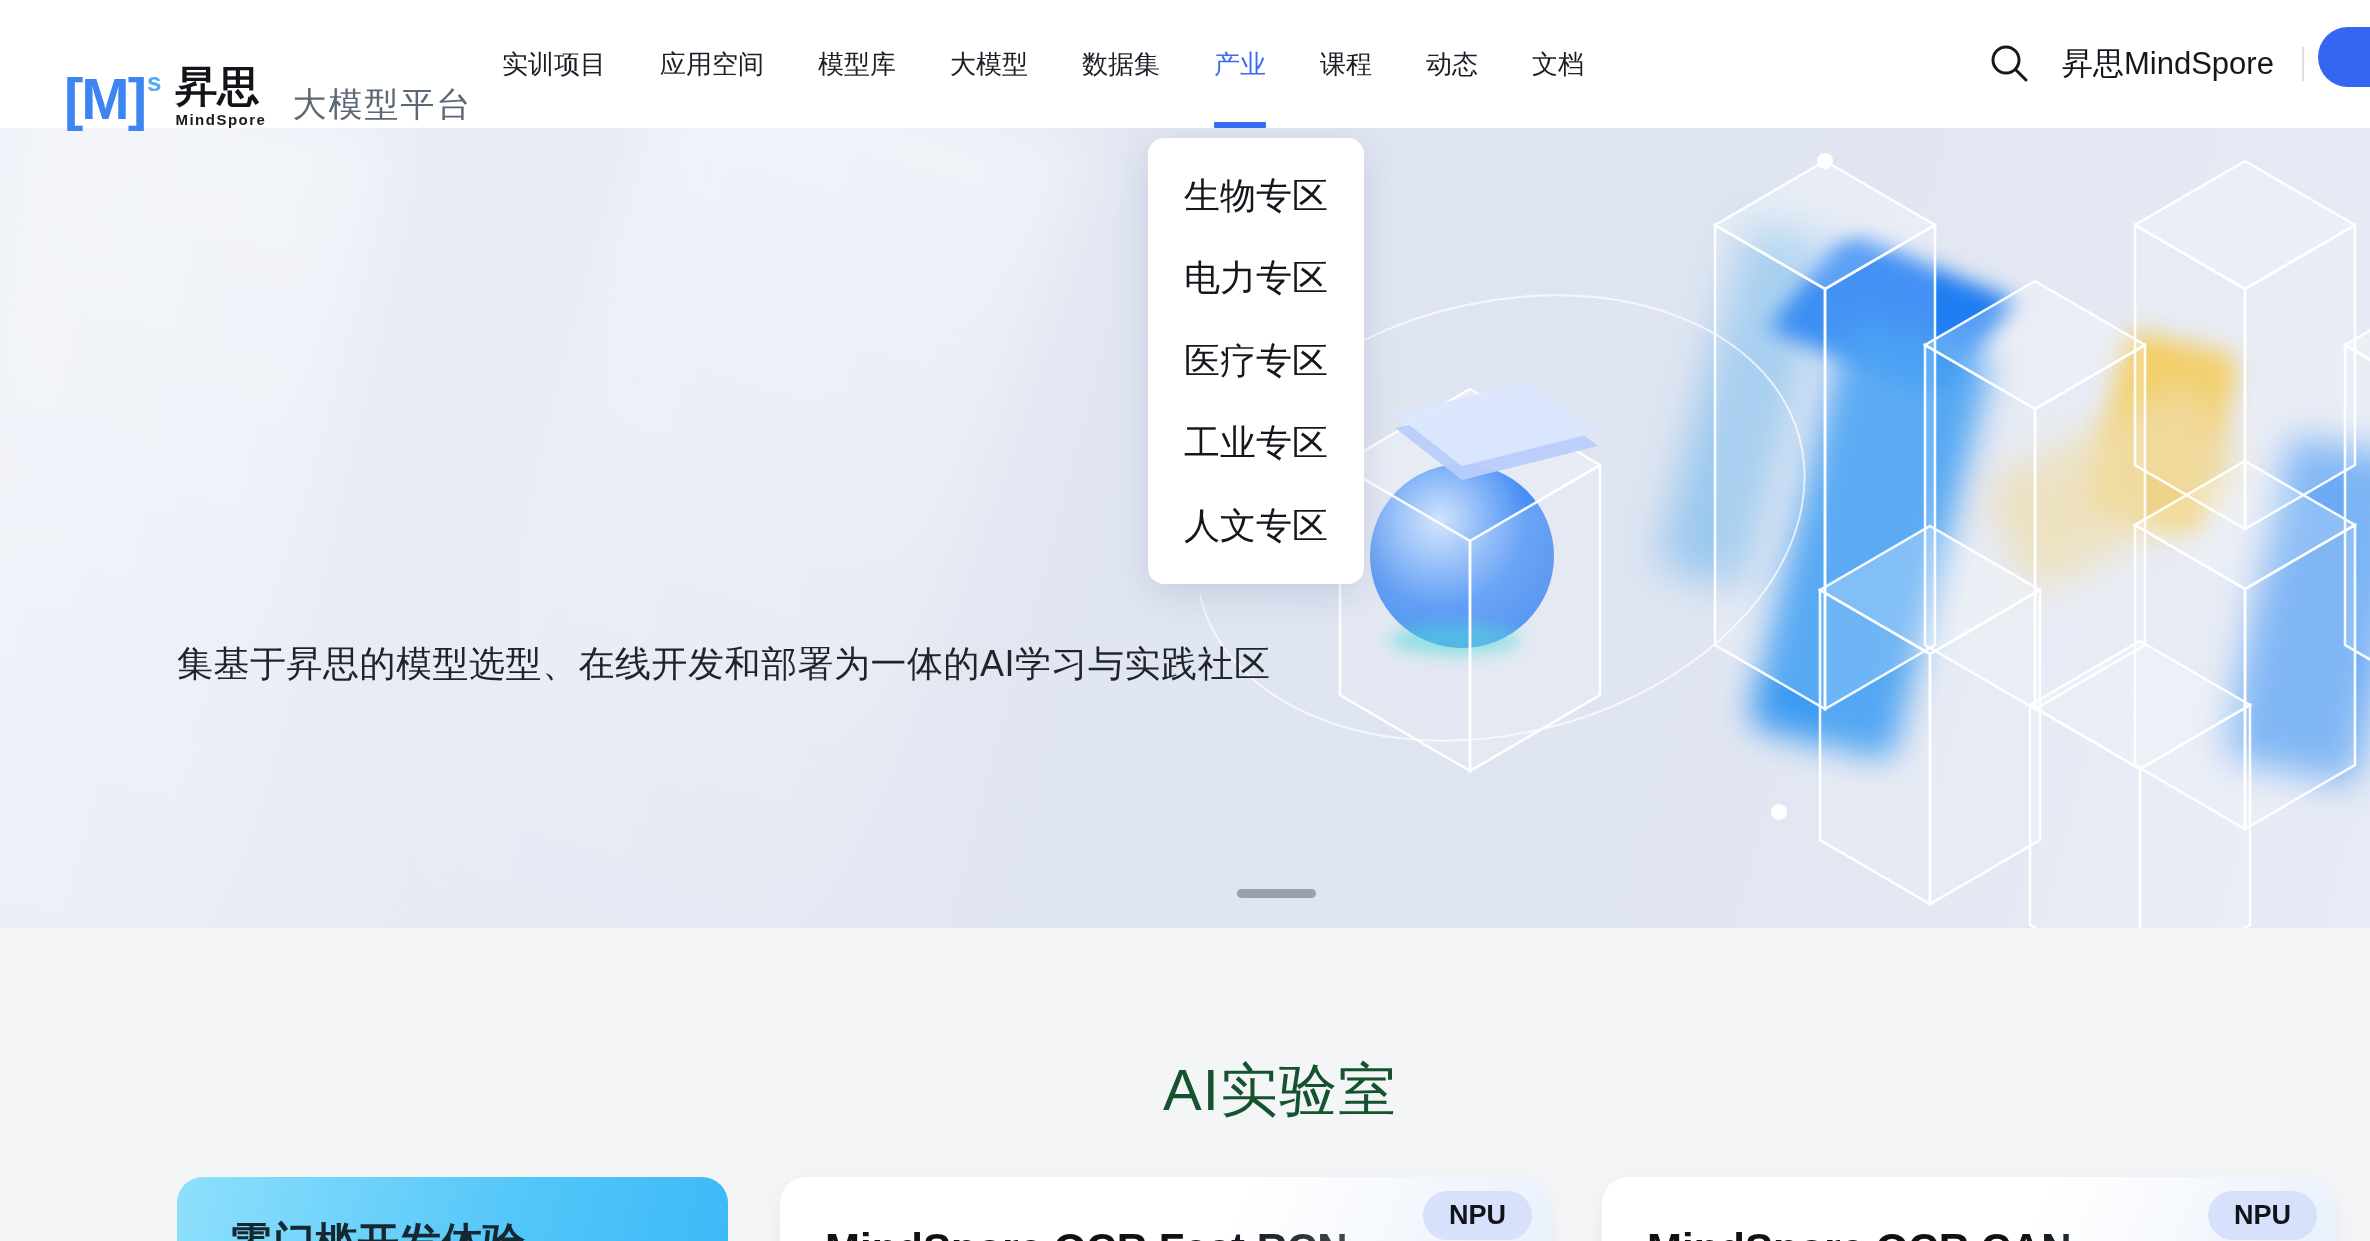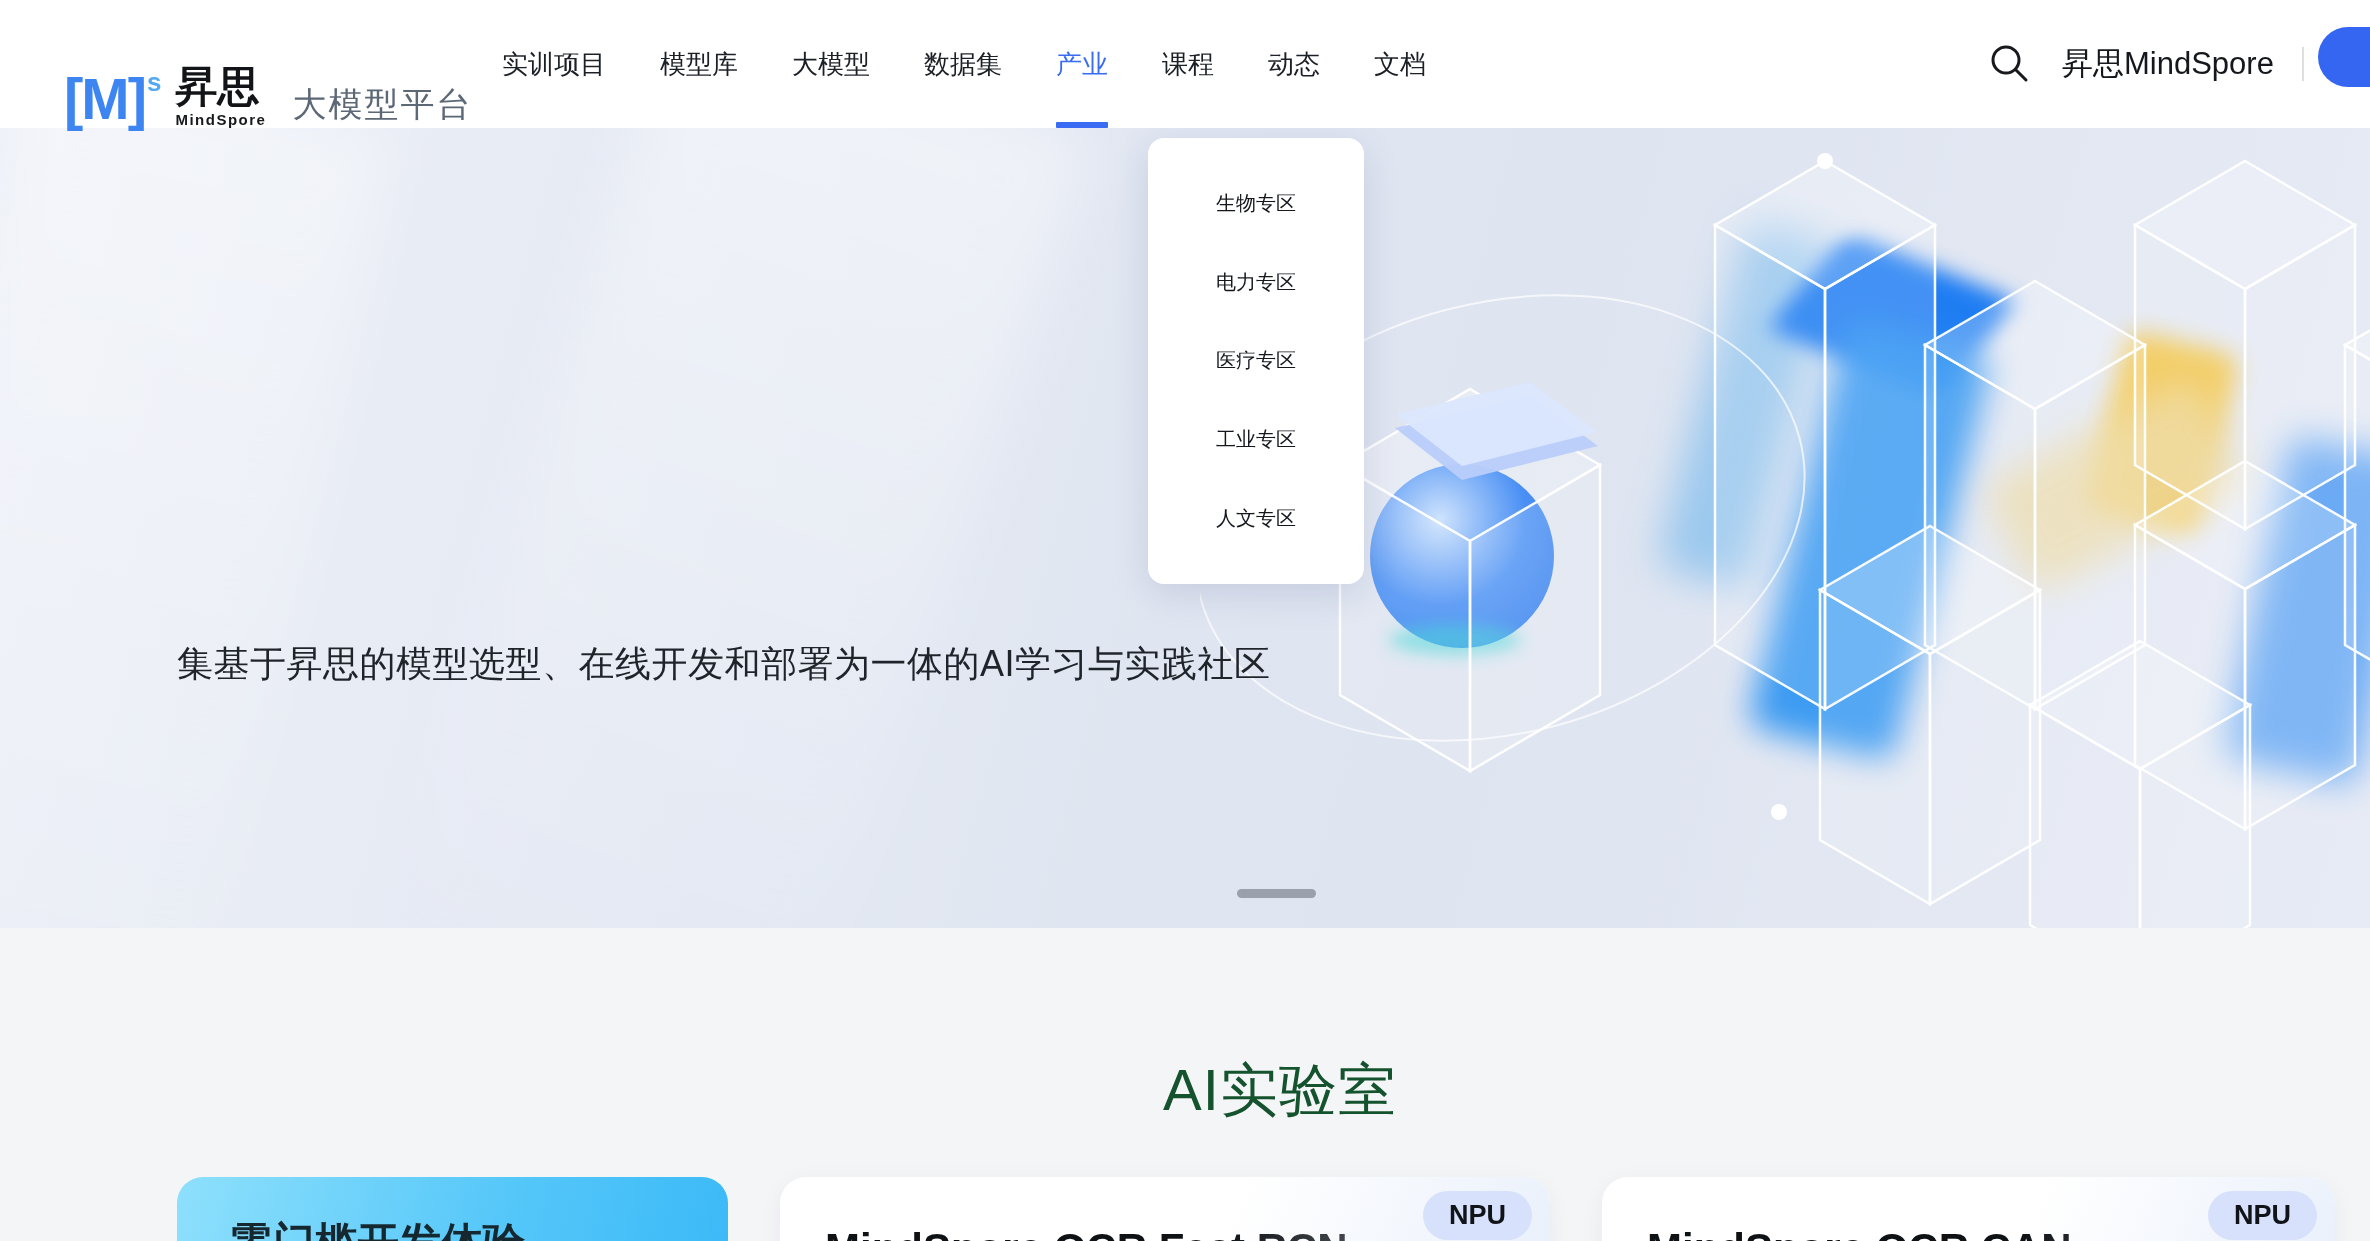--- a/index.html
+++ b/index.html
@@ -47,21 +47,21 @@
 
   .hero-title { position:absolute; left:177px; top:238px; font-size:94px; line-height:142px; font-weight:900;
                 color:#07090c; letter-spacing:2px; white-space:nowrap; }
   .hero-subtitle { position:absolute; left:177px; top:512px; font-size:36px; color:#1f242b; letter-spacing:.5px; white-space:nowrap; }
   .carousel-indicator { position:absolute; left:1237px; top:761px; width:79px; height:9px; border-radius:5px; background:#9aa1ac; cursor:pointer; }
 
   
   .dropdown { position:absolute; left:1148px; top:138px; width:216px; height:446px; background:#ffffff;
               border-radius:16px; box-shadow:0 10px 36px rgba(40,60,120,.14); z-index:30;
               display:flex; flex-direction:column; justify-content:space-evenly; align-items:center; }
-  .dropdown-item { font-size:20px; color:#14171c; cursor:pointer; white-space:nowrap; }
+  .dropdown-item { font-size:36px; color:#14171c; cursor:pointer; white-space:nowrap; }
 
   
   .lab { position:absolute; left:0; top:928px; width:2370px; height:313px; background:#f4f5f7; z-index:5; }
   .lab-heading { position:absolute; left:1040px; top:124px; width:480px; text-align:center;
                  font-size:58px; font-weight:500; color:#14532d; letter-spacing:1px; }
   .card { position:absolute; top:249px; height:240px; border-radius:26px; cursor:pointer; overflow:hidden; }
   .card-blue { left:177px; width:551px; background:linear-gradient(105deg,#8ee0fc 0%,#55c7f9 55%,#37b7f7 100%); }
   .card-blue .card-title { position:absolute; left:54px; top:38px; font-size:42px; font-weight:700; color:#15272f; white-space:nowrap; }
   .card-white { background:#ffffff; box-shadow:0 6px 24px rgba(20,30,60,.05); }
   .card-white::after { content:""; position:absolute; right:0; top:0; width:62%; height:100%;
@@ -155,20 +155,23 @@
         <div class="brand-en">MindSpore</div>
       </div>
       <div class="platform-name">大模型平台</div>
     </div>
 
     <div class="nav">
       <div class="nav-item">
           <span>实训项目</span>
         </div>
       <div class="nav-item">
+          <span>应用空间</span>
+        </div>
+      <div class="nav-item">
           <span>模型库</span>
         </div>
       <div class="nav-item">
           <span>大模型</span>
         </div>
       <div class="nav-item">
           <span>数据集</span>
         </div>
       <div class="nav-item active">
           <span>产业</span>

